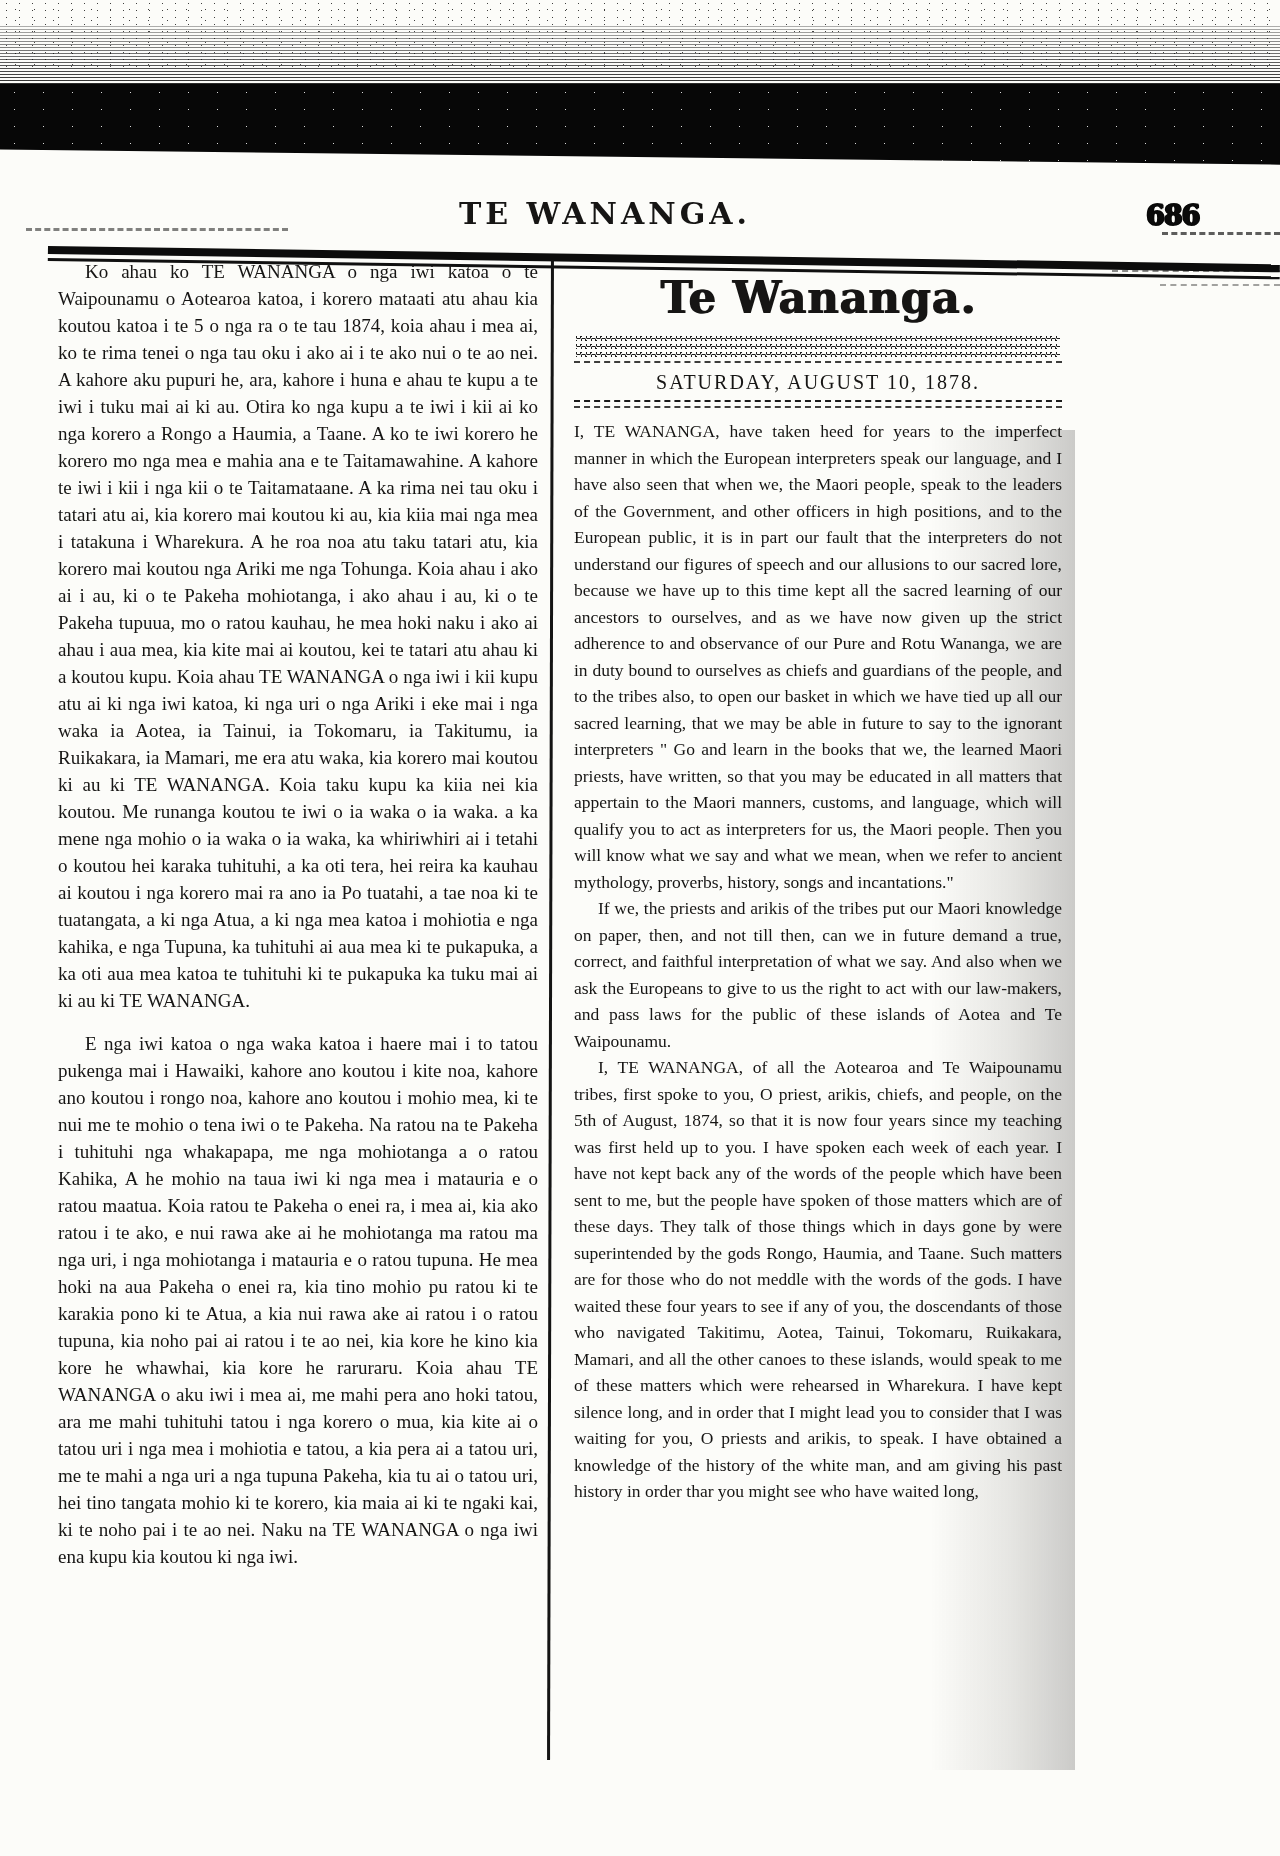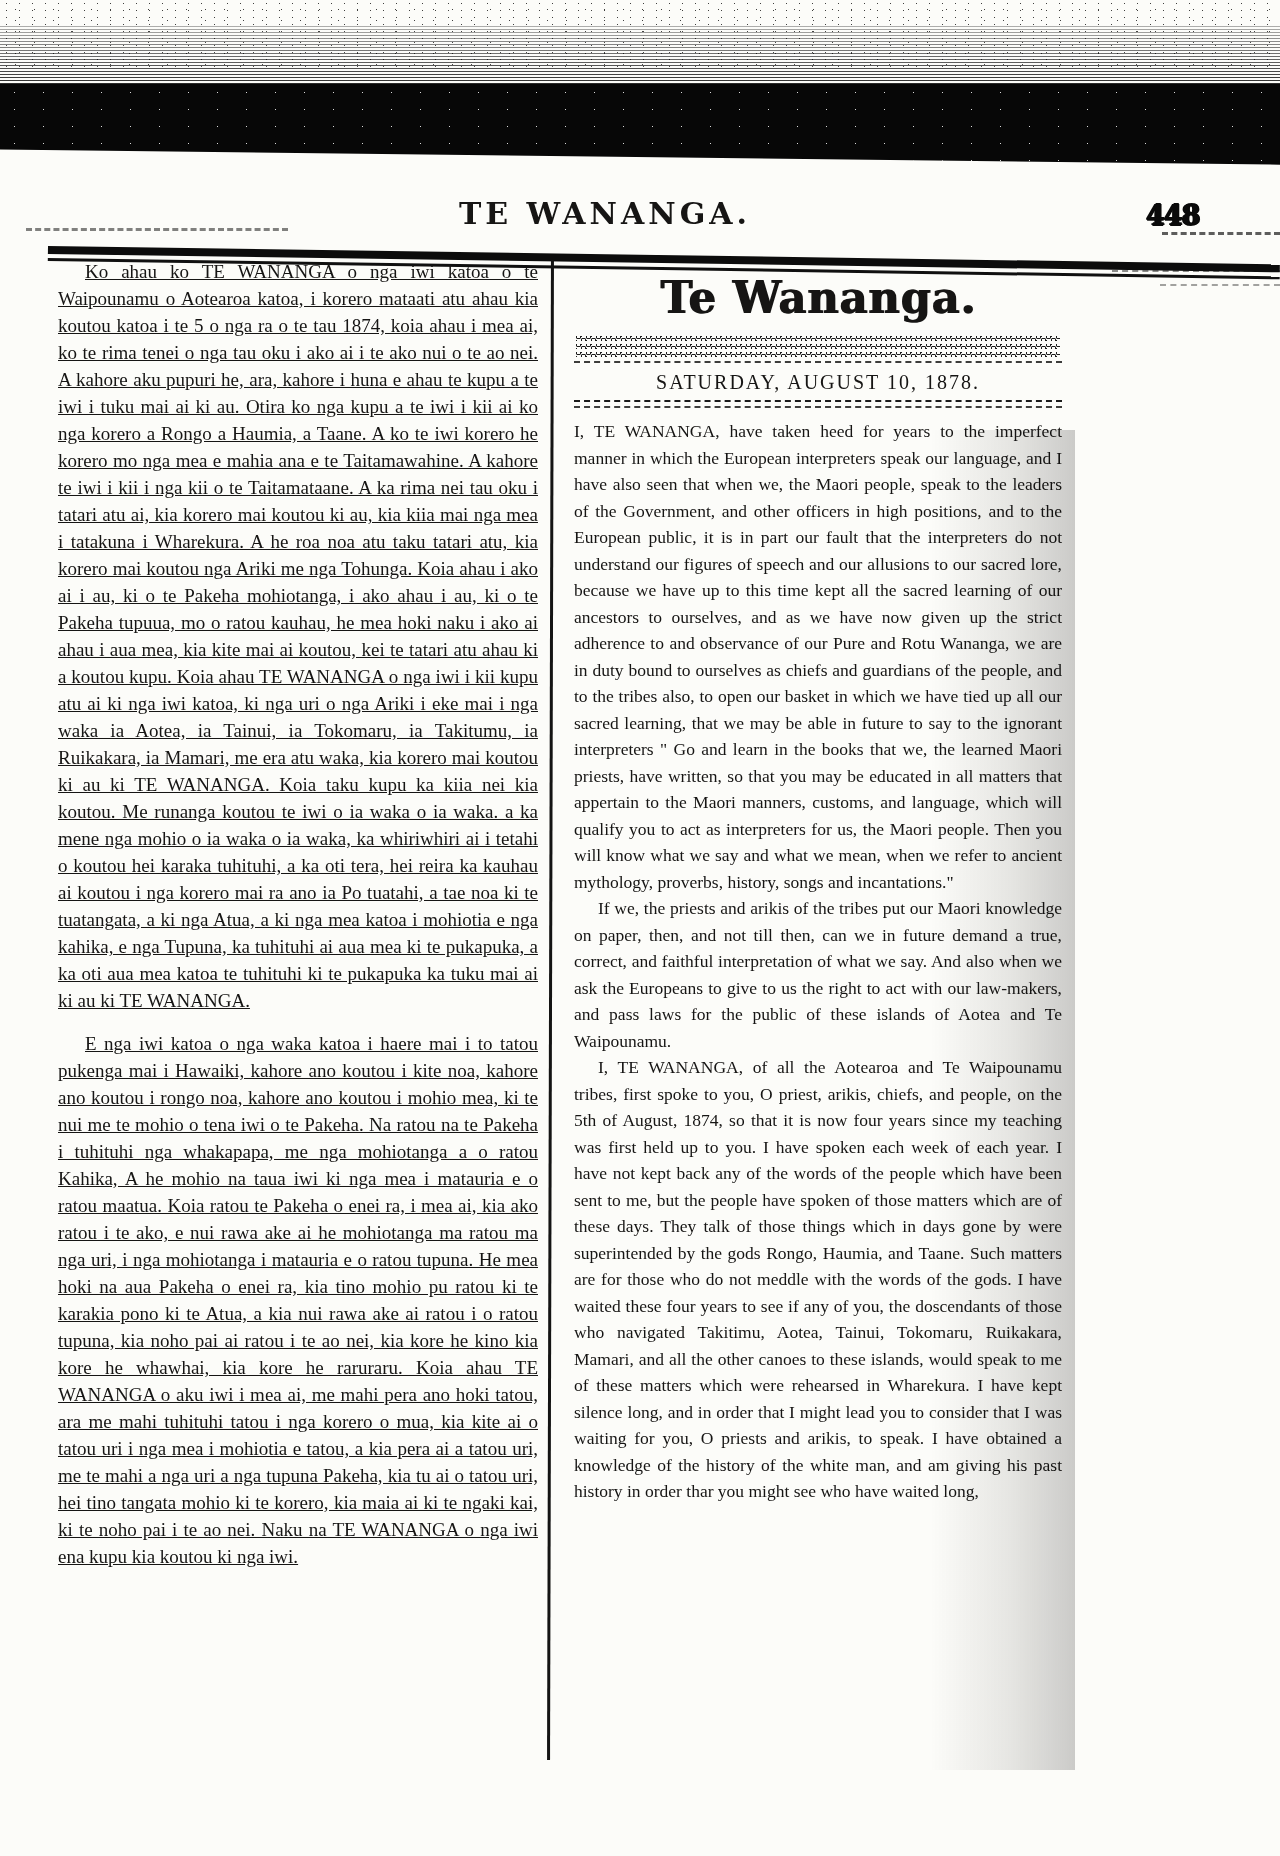--- a/index.html
+++ b/index.html
@@ -68,21 +68,21 @@
 
   
   .column-divider {
     position:absolute; left:549px; top:260px; width:2.5px; height:1500px;
     background:#141414; transform:rotate(0.15deg);
   }
 
   
   .col-left {
     position:absolute; left:58px; top:258px; width:480px;
-    font-size:19px; line-height:27px; text-align:justify;text-decoration:underline;
+    font-size:19px; line-height:27px; text-align:justify;
   }
   .col-left p { margin:0 0 16px 0; text-indent:27px; }
 
   
   .col-right { position:absolute; left:574px; top:272px; width:488px; }
 
   .masthead {
     text-align:center;
     font-family:"DejaVu Serif", serif;
     font-size:43px; font-weight:bold; letter-spacing:1px;
@@ -132,21 +132,21 @@
   <div class="scan-streaks"></div>
   <div class="scan-black"></div>
 </div>
 
 <div class="scuff scuff-left"></div>
 <div class="scuff scuff-right1"></div>
 <div class="scuff scuff-right2"></div>
 <div class="scuff scuff-right3"></div>
 
 <div class="running-title">TE WANANGA.</div>
-<div class="page-number">448</div>
+<div class="page-number">686</div>
 
 <div class="header-rule">
   <div class="bar-thick"></div>
   <div class="bar-thin"></div>
 </div>
 
 <div class="column-divider"></div>
 
 <div class="col-left">
   <p>Ko ahau ko TE WANANGA o nga iwi katoa o te Waipounamu o Aotearoa katoa, i korero mataati atu ahau kia koutou katoa i te 5 o nga ra o te tau 1874, koia ahau i mea ai, ko te rima tenei o nga tau oku i ako ai i te ako nui o te ao nei. A kahore aku pupuri he, ara, kahore i huna e ahau te kupu a te iwi i tuku mai ai ki au. Otira ko nga kupu a te iwi i kii ai ko nga korero a Rongo a Haumia, a Taane. A ko te iwi korero he korero mo nga mea e mahia ana e te Taitamawahine. A kahore te iwi i kii i nga kii o te Taitamataane. A ka rima nei tau oku i tatari atu ai, kia korero mai koutou ki au, kia kiia mai nga mea i tatakuna i Wharekura. A he roa noa atu taku tatari atu, kia korero mai koutou nga Ariki me nga Tohunga. Koia ahau i ako ai i au, ki o te Pakeha mohiotanga, i ako ahau i au, ki o te Pakeha tupuua, mo o ratou kauhau, he mea hoki naku i ako ai ahau i aua mea, kia kite mai ai koutou, kei te tatari atu ahau ki a koutou kupu. Koia ahau TE WANANGA o nga iwi i kii kupu atu ai ki nga iwi katoa, ki nga uri o nga Ariki i eke mai i nga waka ia Aotea, ia Tainui, ia Tokomaru, ia Takitumu, ia Ruikakara, ia Mamari, me era atu waka, kia korero mai koutou ki au ki TE WANANGA. Koia taku kupu ka kiia nei kia koutou. Me runanga koutou te iwi o ia waka o ia waka. a ka mene nga mohio o ia waka o ia waka, ka whiriwhiri ai i tetahi o koutou hei karaka tuhituhi, a ka oti tera, hei reira ka kauhau ai koutou i nga korero mai ra ano ia Po tuatahi, a tae noa ki te tuatangata, a ki nga Atua, a ki nga mea katoa i mohiotia e nga kahika, e nga Tupuna, ka tuhituhi ai aua mea ki te pukapuka, a ka oti aua mea katoa te tuhituhi ki te pukapuka ka tuku mai ai ki au ki TE WANANGA.</p>

